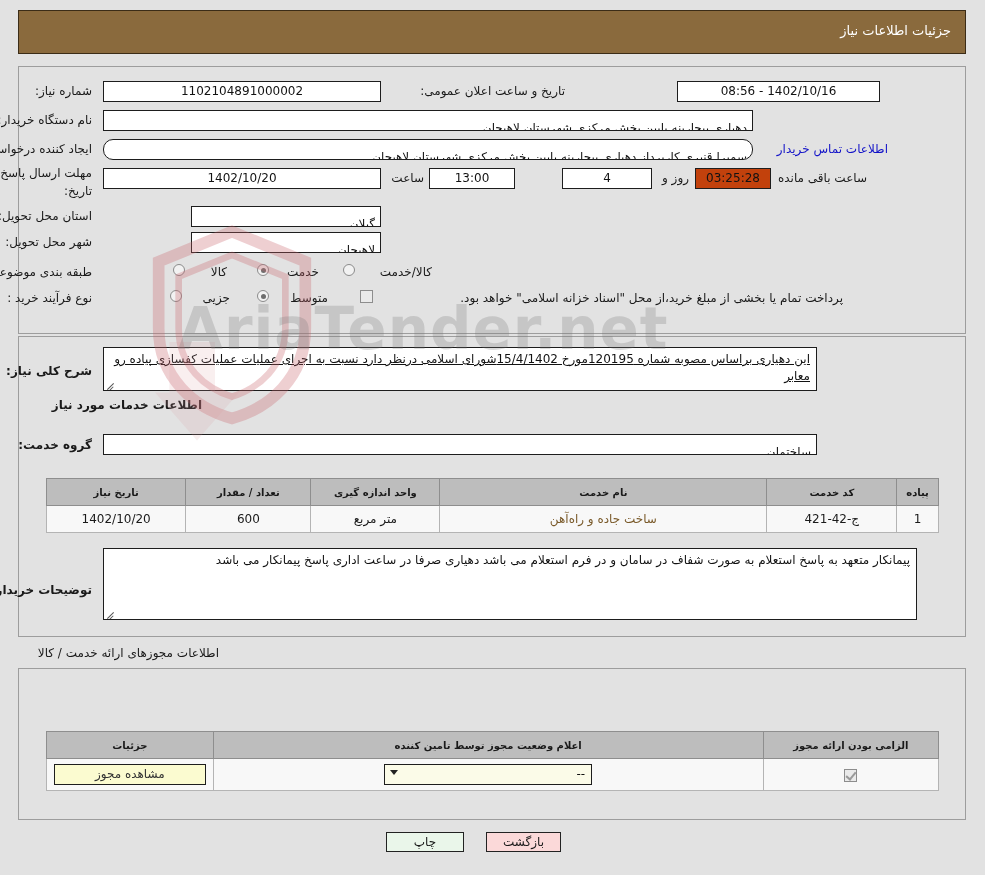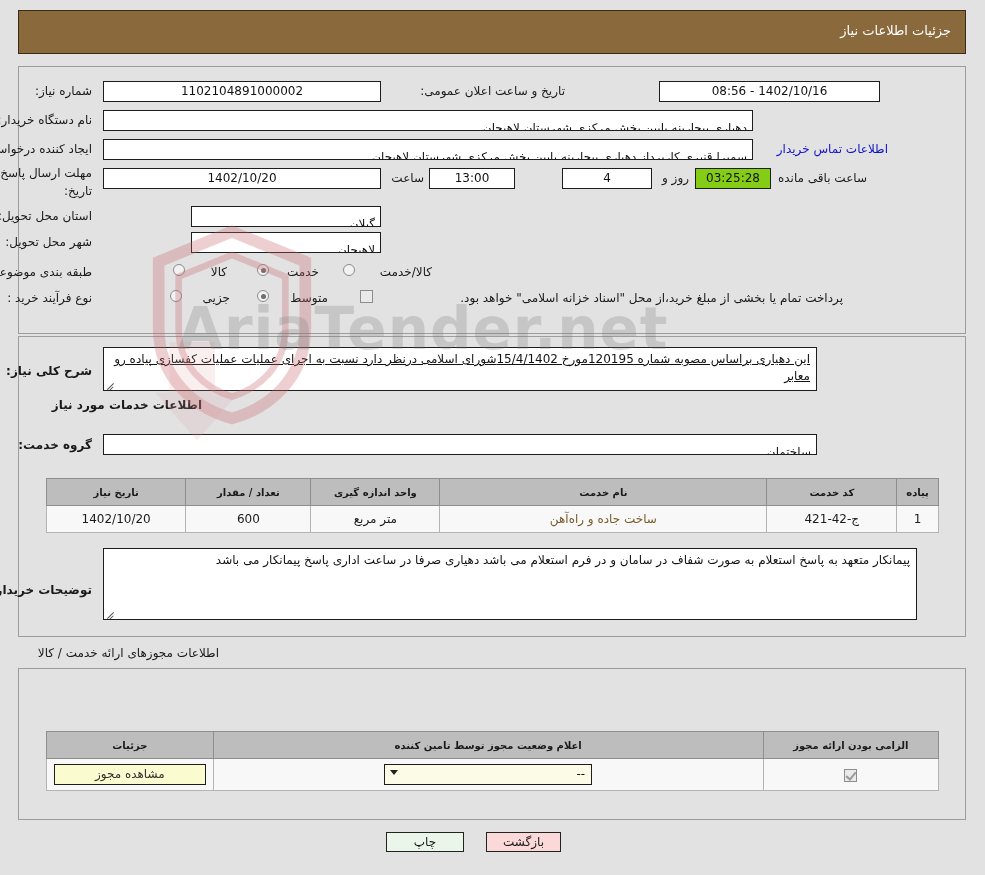--- a/index.html
+++ b/index.html
@@ -110,21 +110,21 @@
     line-height: 19px;
     height: 21px;
     padding: 8px 5px;
     white-space: nowrap;
     overflow: hidden;
     z-index: 3;
     font-family: "DejaVu Sans", "Liberation Sans", sans-serif;
   }
   .fld.center { text-align: center; padding: 0; }
   .fld.right  { text-align: right; }
-  .fld.cream  { background: #84cc16; }
+  .fld.cream  { background: #c2410c; }
 
   .textarea {
     position: absolute;
     background: #ffffff;
     border: 1px solid #1d1d1d;
     box-sizing: border-box;
     font-size: 12px;
     color: #121212;
     padding: 3px 6px 0 6px;
     line-height: 17px;
@@ -310,27 +310,27 @@
 
 <div class="title-bar">
   <div class="t">جزئیات اطلاعات نیاز</div>
 </div>
 
 <div class="panel" id="panel-main"></div>
 
 <div class="lbl" style="right:893px; top:84px;">شماره نیاز:</div>
 <div class="fld center" style="right:604px; top:81px; width:278px;">1102104891000002</div>
 <div class="lbl" style="right:420px; top:84px;">تاریخ و ساعت اعلان عمومی:</div>
-<div class="fld center" style="right:105px; top:81px; width:221px;">1402/10/16 - 08:56</div>
+<div class="fld center" style="right:105px; top:81px; width:203px;">1402/10/16 - 08:56</div>
 
 <div class="lbl" style="right:893px; top:113px;">نام دستگاه خریدار:</div>
 <div class="fld right" style="right:232px; top:110px; width:650px;">دهیاری بیجاربنه پایین بخش مرکزی شهرستان لاهیجان</div>
 
 <div class="lbl" style="right:893px; top:142px;">ایجاد کننده درخواست:</div>
-<div class="fld right" style="right:232px; top:139px; width:650px;">سمیرا قنبری کاربرداز دهیاری بیجاربنه پایین بخش مرکزی شهرستان لاهیجان</div>
+<div class="fld right" style="right:232px; top:139px; width:650px;border-radius:10px;">سمیرا قنبری کاربرداز دهیاری بیجاربنه پایین بخش مرکزی شهرستان لاهیجان</div>
 <div class="lbl blue" style="right:97px; top:142px;">اطلاعات تماس خریدار</div>
 
 <div class="lbl" style="right:893px; top:166px;">مهلت ارسال پاسخ: تا</div>
 <div class="lbl" style="right:893px; top:184px;">تاریخ:</div>
 <div class="fld center" style="right:604px; top:168px; width:278px;">1402/10/20</div>
 <div class="lbl" style="right:561px; top:171px;">ساعت</div>
 <div class="fld center" style="right:470px; top:168px; width:86px;">13:00</div>
 <div class="fld center" style="right:333px; top:168px; width:90px;">4</div>
 <div class="lbl" style="right:296px; top:171px;">روز و</div>
 <div class="fld center cream" style="right:214px; top:168px; width:76px;">03:25:28</div>

